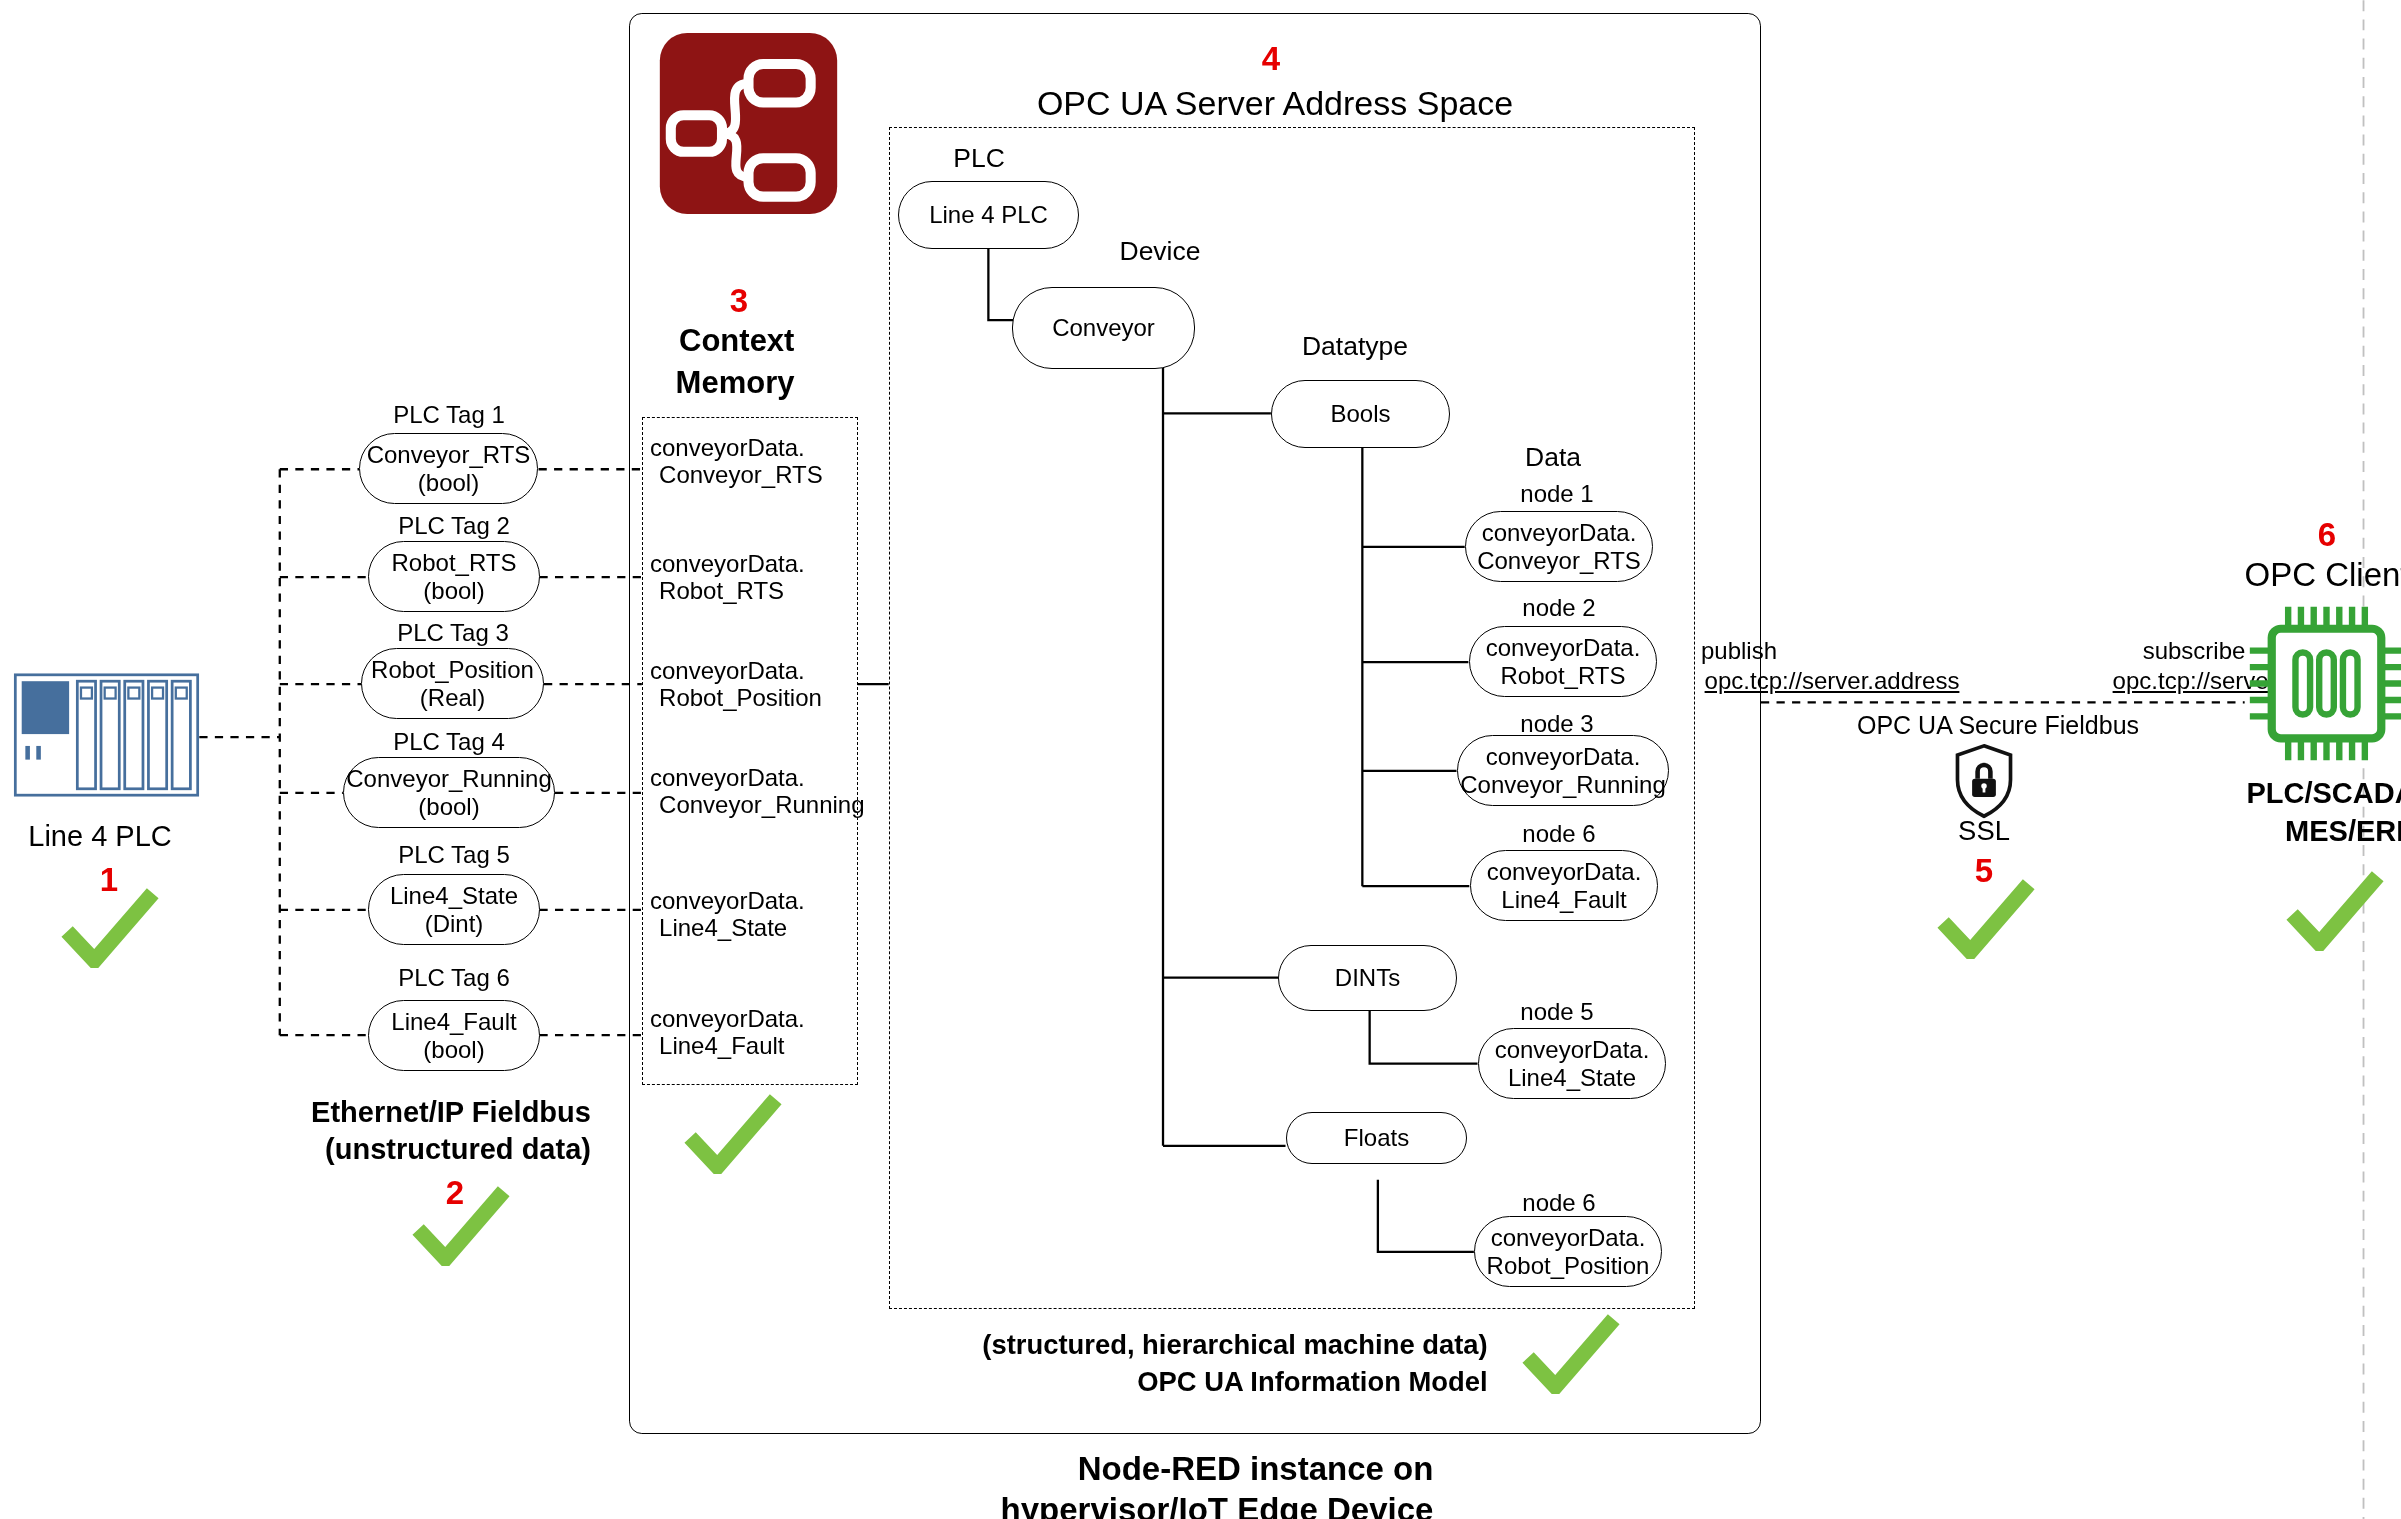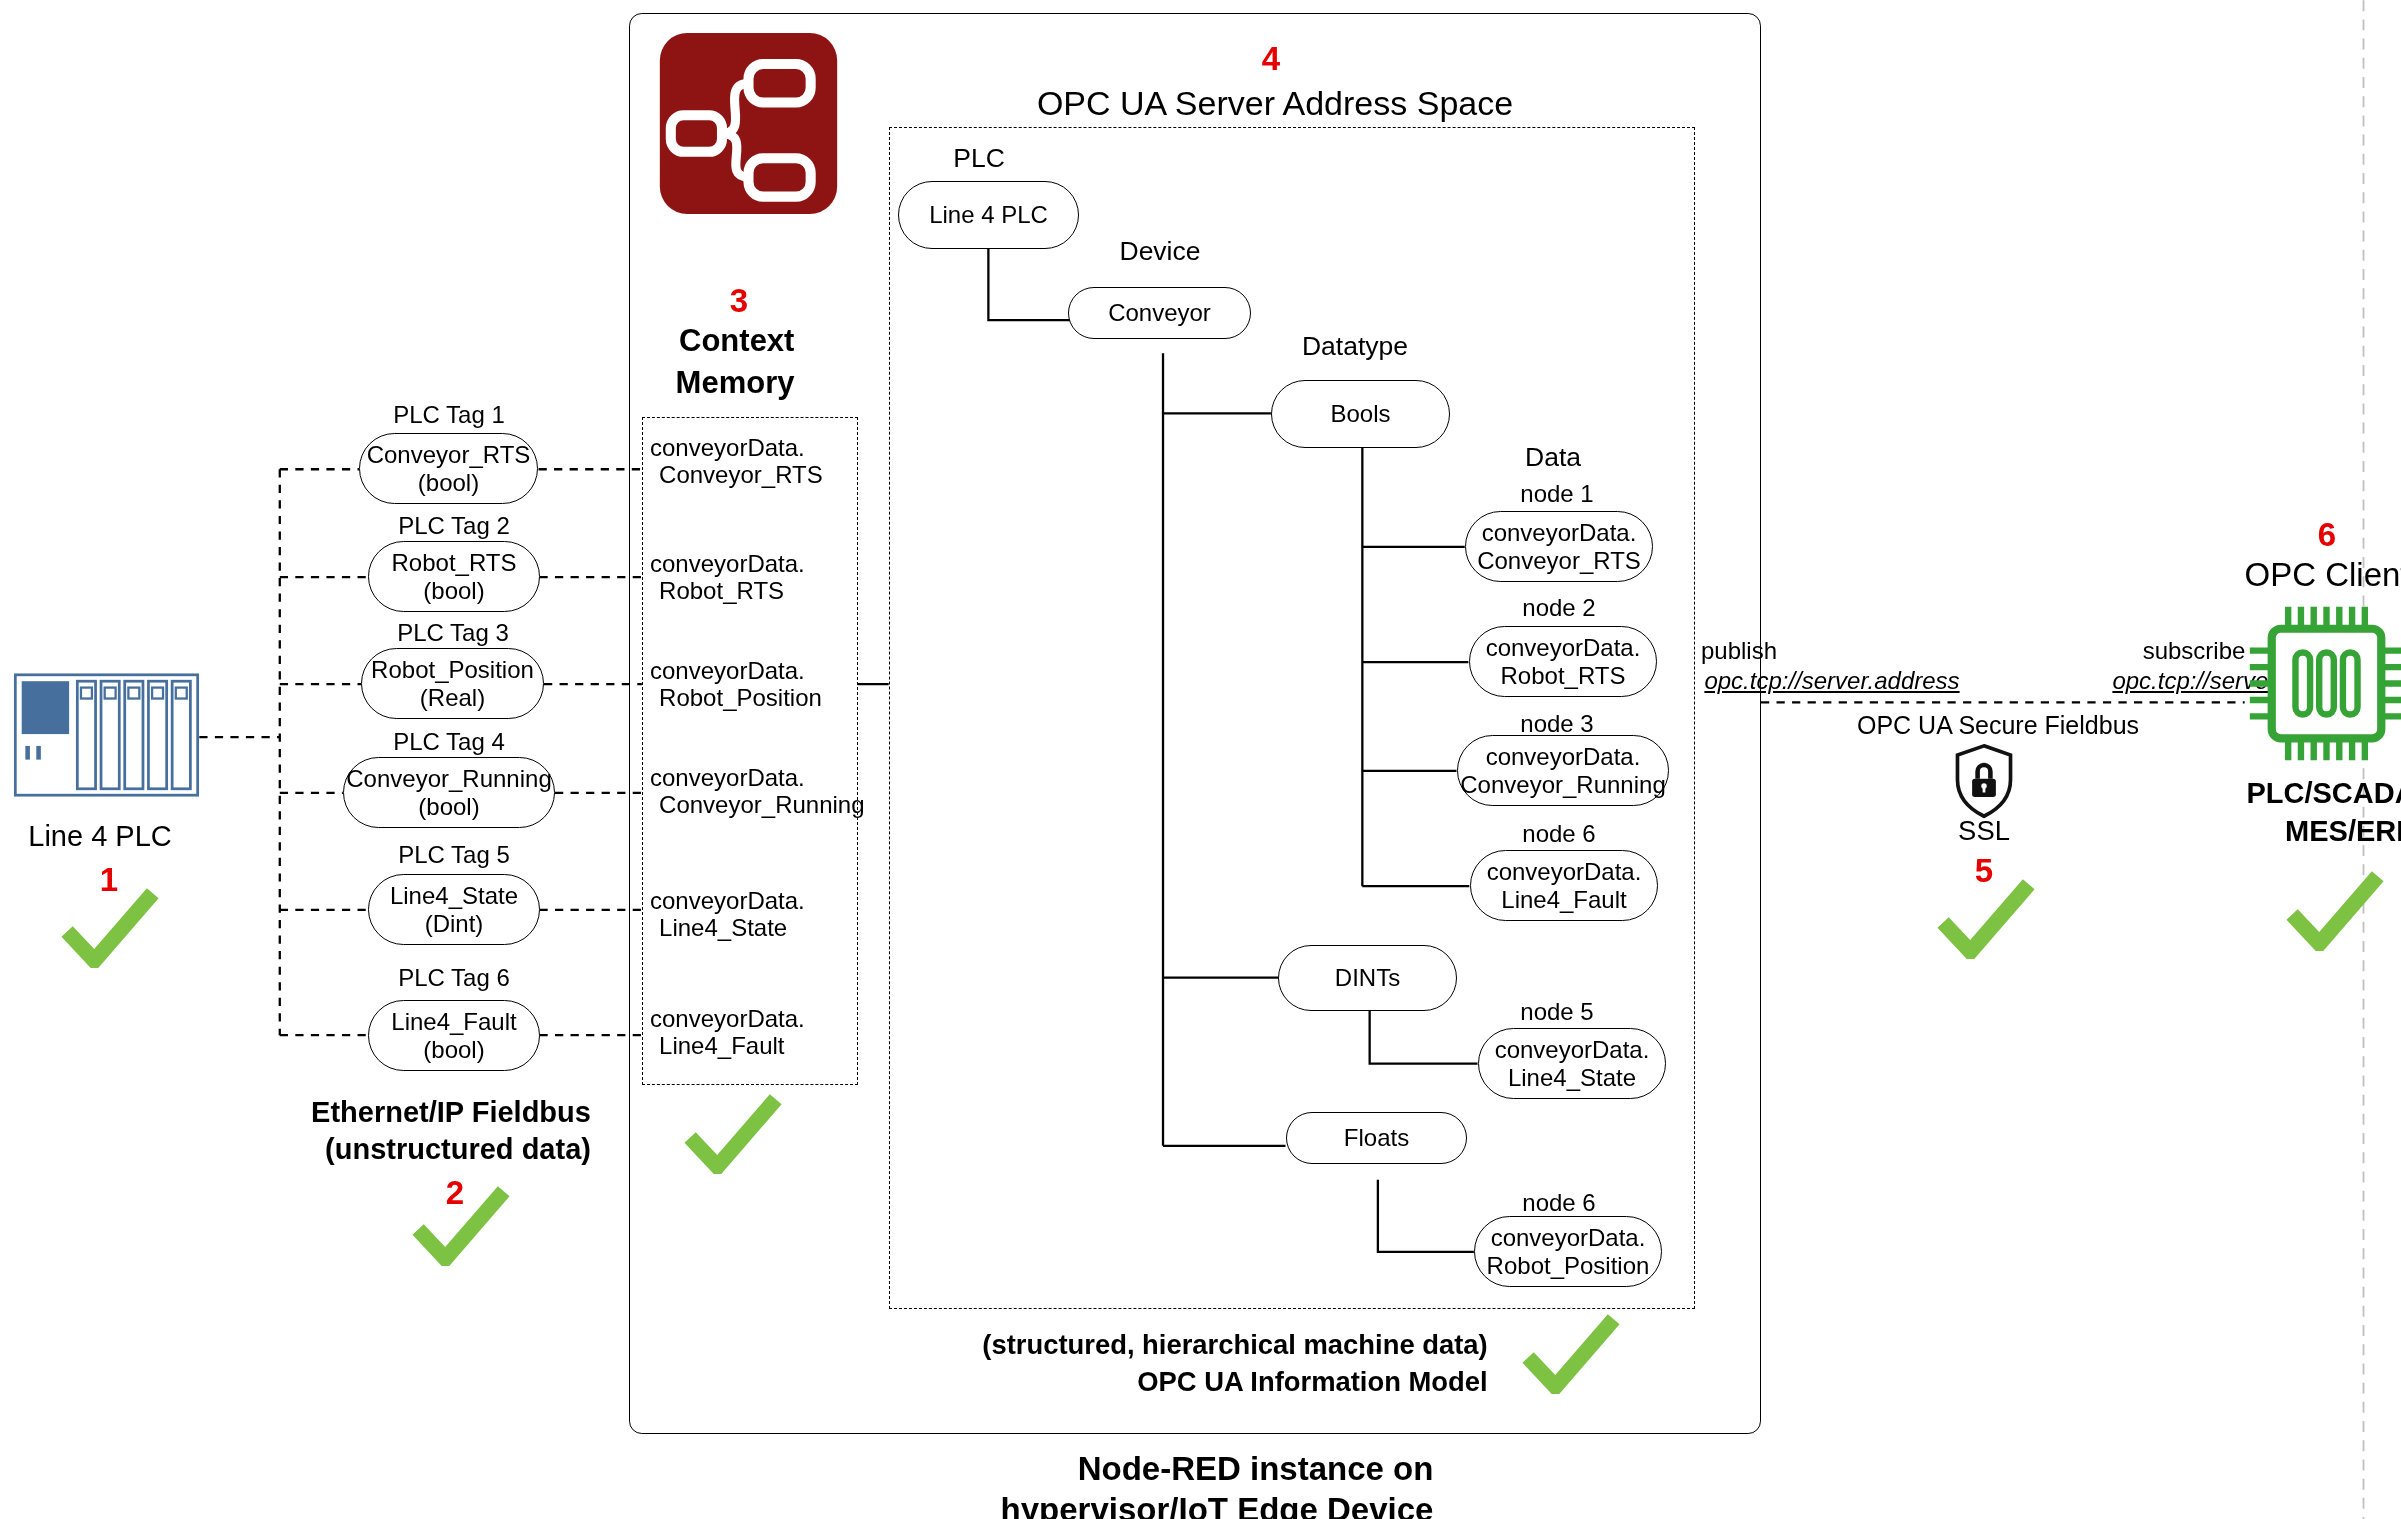--- a/index.html
+++ b/index.html
@@ -23,21 +23,21 @@
     justify-content:center; text-align:center; font-size:24px; line-height:27.4px;
     white-space:nowrap;
   }
   .lbl { position:absolute; z-index:2; transform:translateX(-50%); white-space:nowrap; text-align:left; }
   .cblock { position:absolute; z-index:2; transform:translateX(-50%); text-align:right; white-space:nowrap;font-weight:bold; }
   .step { position:absolute; z-index:2; transform:translateX(-50%); color:var(--accent_red); font-weight:bold; font-size:33px; white-space:nowrap; }
   .ctx-entry { position:absolute; z-index:2; font-size:24px; line-height:27.4px; white-space:nowrap; }
   .ctx-entry .ind { padding-left:9.1px; }
   .check { position:absolute; z-index:3; }
   .check polyline { fill:none; stroke:var(--check_green); stroke-width:17; }
-  .link { text-decoration:underline; cursor:pointer;font-style:italic; }
+  .link { text-decoration:underline; cursor:pointer; }
   .conn { fill:none; stroke:#000; }
   .conn.d { stroke-width:2.5; stroke-dasharray:9 8; }
   .conn.s { stroke-width:2.5; }
   .conn.page { stroke:#c0c0c0; stroke-width:2; stroke-dasharray:12 9; }
 </style>
 </head>
 <body>
 
 <svg class="layer" width="2401" height="1520" viewBox="0 0 2626 1662">
 
@@ -199,21 +199,21 @@
 
 <div class="step" style="left:1271px;top:40px">4</div>
 <div class="lbl" style="left:1275px;top:84px;font-size:34px">OPC UA Server Address Space</div>
 
 <div class="lbl" style="left:979px;top:143px;font-size:26.5px">PLC</div>
 <div class="stadium" style="left:898px;top:181px;width:181px;height:68px">
     <span>Line 4 PLC</span>
   </div>
 
 <div class="lbl" style="left:1160px;top:236px;font-size:26.5px">Device</div>
-<div class="stadium" style="left:1068px;top:287px;width:183px;height:52px">
+<div class="stadium" style="left:1012px;top:287px;width:183px;height:82px">
     <span>Conveyor</span>
   </div>
 
 <div class="lbl" style="left:1355px;top:331px;font-size:26.5px">Datatype</div>
 <div class="stadium" style="left:1271px;top:380px;width:179px;height:68px">
     <span>Bools</span>
   </div>
 <div class="stadium" style="left:1278px;top:945px;width:179px;height:66px">
     <span>DINTs</span>
   </div>

